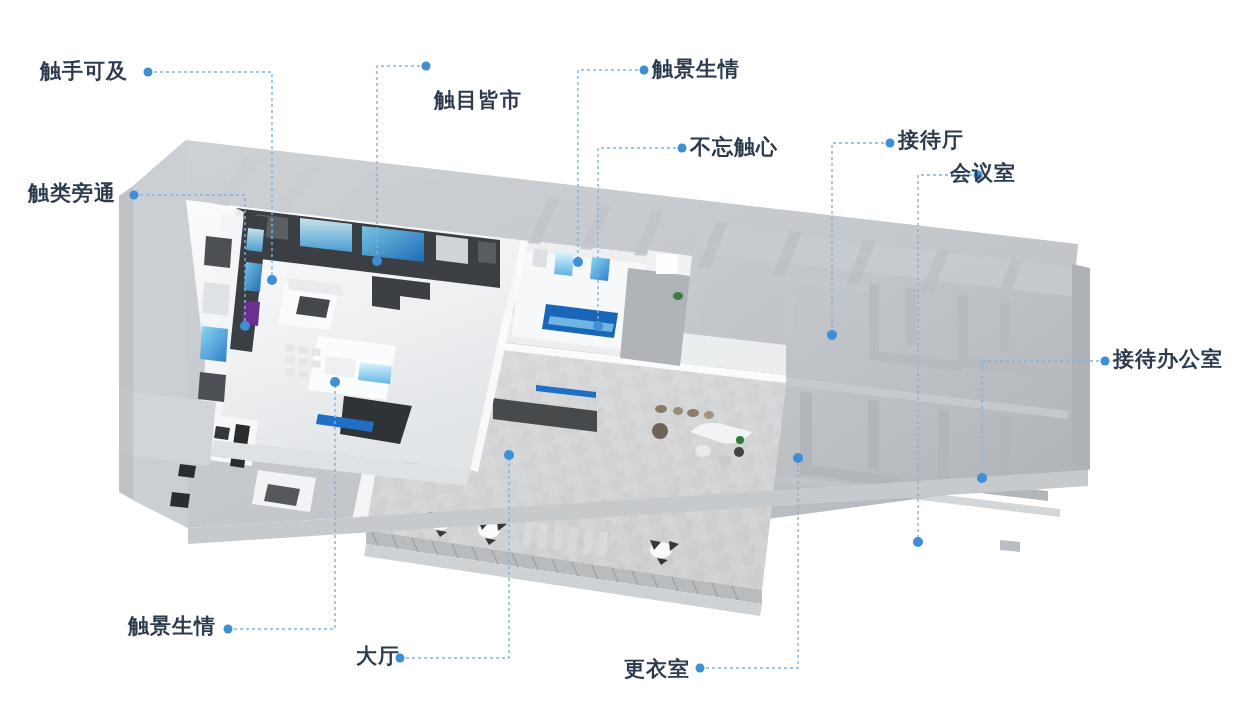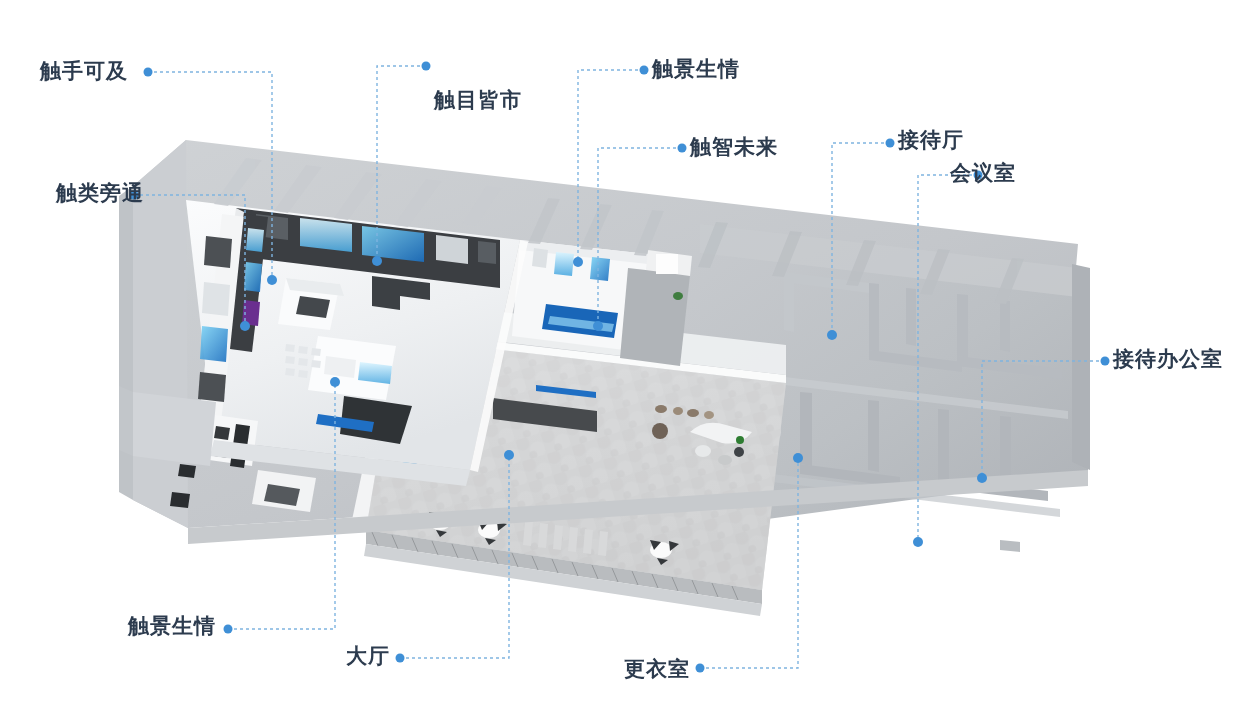--- a/index.html
+++ b/index.html
@@ -356,25 +356,25 @@
       <path d="M 400 658 L 509 658 L 509 455" fill="none" stroke="#7fb4e0" stroke-width="1.4" stroke-dasharray="3 3"></path>
       <circle cx="509" cy="455" r="5" fill="#3f8fd6"></circle>
       <circle cx="400" cy="658" r="4.5" fill="#3f8fd6"></circle>
       <path d="M 700 668 L 798 668 L 798 458" fill="none" stroke="#7fb4e0" stroke-width="1.4" stroke-dasharray="3 3"></path>
       <circle cx="798" cy="458" r="5" fill="#3f8fd6"></circle>
       <circle cx="700" cy="668" r="4.5" fill="#3f8fd6"></circle>
     </svg>
 
   <div id="labels">
       <div class="callout-label" style="left: 40px; top: 60px;">触手可及</div>
-      <div class="callout-label" style="left: 28px; top: 182px; margin-left: 28px;">触类旁通</div>
+      <div class="callout-label" style="left: 28px; top: 182px;">触类旁通</div>
       <div class="callout-label" style="left: 434px; top: 65px; margin-top: 24px;">触目皆市</div>
       <div class="callout-label" style="left: 652px; top: 58px;">触景生情</div>
-      <div class="callout-label" style="left: 690px; top: 136px;">触智未来</div>
+      <div class="callout-label" style="left: 690px; top: 136px;">不忘触心</div>
       <div class="callout-label" style="left: 898px; top: 130px; font-family: Liberation Serif, serif;">接待厅</div>
       <div class="callout-label" style="left: 950px; top: 162px;">会议室</div>
       <div class="callout-label" style="left: 1113px; top: 348px; text-align: right;">接待办公室</div>
       <div class="callout-label" style="left: 128px; top: 615px;">触景生情</div>
-      <div class="callout-label" style="left: 346px; top: 645px;">大厅</div>
+      <div class="callout-label" style="left: 356px; top: 645px;">大厅</div>
       <div class="callout-label" style="left: 624px; top: 658px;">更衣室</div>
     </div>
 
 </div>
 
 </body></html>

